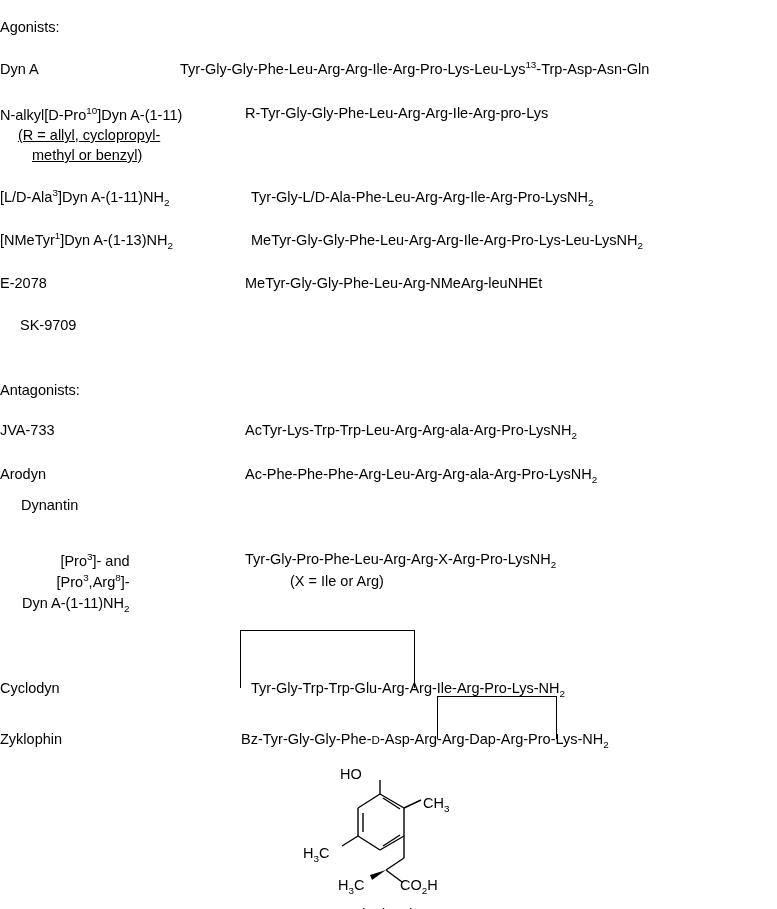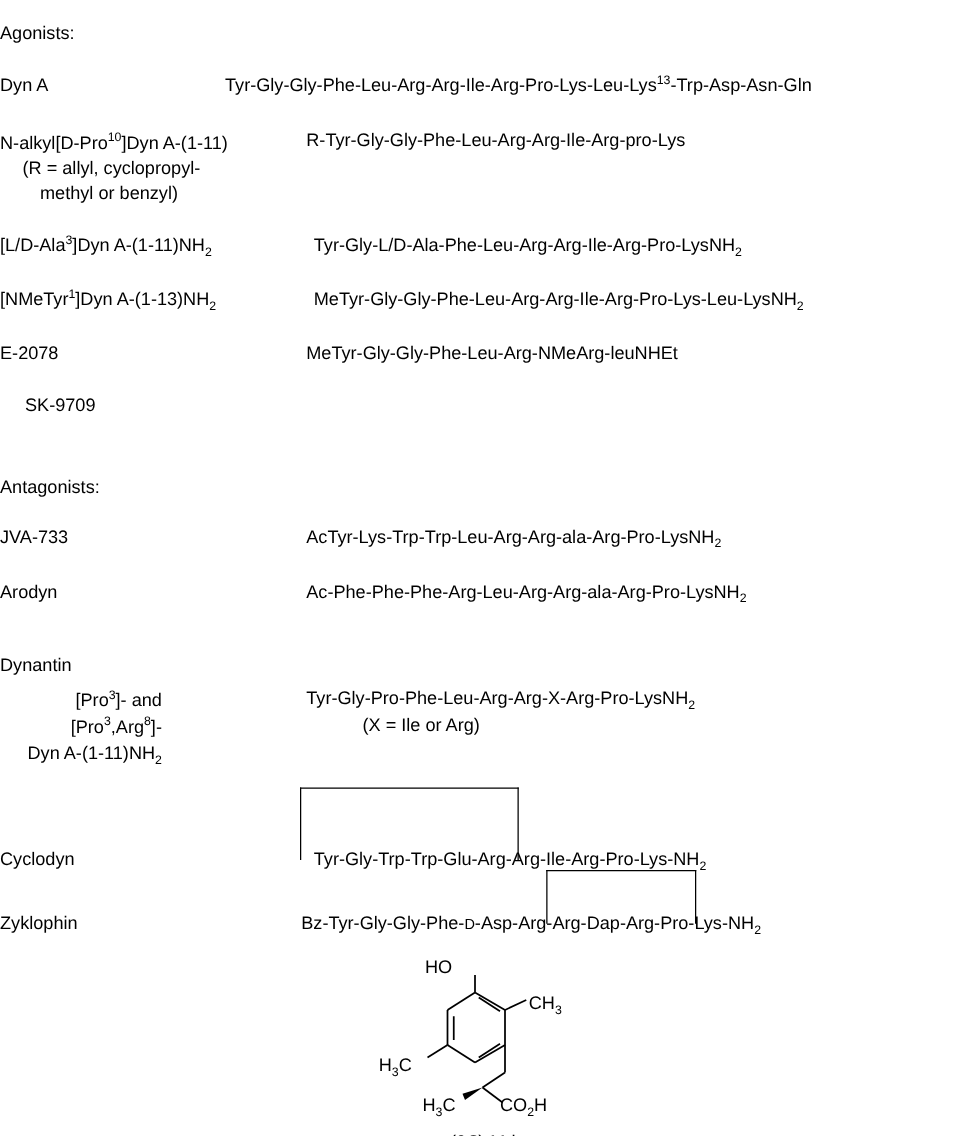--- a/index.html
+++ b/index.html
@@ -73,21 +73,21 @@
 
 <div class="page">
 
   <div class="heading" style="top:2px;">Agonists:</div>
 
   <div class="label-col" style="top:44px;">Dyn A</div>
   <div class="seq-col" style="top:44px; left:180px;">Tyr-Gly-Gly-Phe-Leu-Arg-Arg-Ile-Arg-Pro-Lys-Leu-Lys<sup>13</sup>-Trp-Asp-Asn-Gln</div>
 
   <div class="label-col" style="top:88px; line-height:20px;">
     <span>N-alkyl[D-Pro<sup>10</sup>]Dyn A-(1-11)</span><br>
-    <span style="display:inline-block; padding-left:18px;">(R = allyl, cyclopropyl-<br><span style="display:inline-block;width:14px"></span>methyl or benzyl)</span>
+    <span style="display:inline-block; padding-left:18px;text-decoration:underline;">(R = allyl, cyclopropyl-<br><span style="display:inline-block;width:14px"></span>methyl or benzyl)</span>
   </div>
   <div class="seq-col" style="top:88px; left:245px;">R-Tyr-Gly-Gly-Phe-Leu-Arg-Arg-Ile-Arg-pro-Lys</div>
 
   <div class="label-col" style="top:172px;">[L/D-Ala<sup>3</sup>]Dyn A-(1-11)NH<sub>2</sub></div>
   <div class="seq-col" style="top:172px; left:251px;">Tyr-Gly-L/D-Ala-Phe-Leu-Arg-Arg-Ile-Arg-Pro-LysNH<sub>2</sub></div>
 
   <div class="label-col" style="top:215px;text-align:center;">[NMeTyr<sup>1</sup>]Dyn A-(1-13)NH<sub>2</sub></div>
   <div class="seq-col" style="top:215px; left:251px;">MeTyr-Gly-Gly-Phe-Leu-Arg-Arg-Ile-Arg-Pro-Lys-Leu-LysNH<sub>2</sub></div>
 
   <div class="label-col" style="top:258px;">E-2078</div>
@@ -96,21 +96,21 @@
   <div class="label-col" style="top:300px;padding-left:20px;">SK-9709</div>
 
   <div class="heading" style="top:365px;">Antagonists:</div>
 
   <div class="label-col" style="top:405px;">JVA-733</div>
   <div class="seq-col" style="top:405px; left:245px;">AcTyr-Lys-Trp-Trp-Leu-Arg-Arg-ala-Arg-Pro-LysNH<sub>2</sub></div>
 
   <div class="label-col" style="top:449px;">Arodyn</div>
   <div class="seq-col" style="top:449px; left:245px;">Ac-Phe-Phe-Phe-Arg-Leu-Arg-Arg-ala-Arg-Pro-LysNH<sub>2</sub></div>
 
-  <div class="label-col" style="top:508px;">Dynantin</div>
+  <div class="label-col" style="top:480px;padding-left:21px;">Dynantin</div>
 
   <div class="label-col" style="top:534px; line-height:21px;text-align:right;">[Pro<sup>3</sup>]- and<br><span style="display:inline-block;width:22px"></span>[Pro<sup>3</sup>,Arg<sup>8</sup>]-<br><span style="display:inline-block;width:22px"></span>Dyn A-(1-11)NH<sub>2</sub></div>
   <div class="seq-col" style="top:534px; left:245px;">Tyr-Gly-Pro-Phe-Leu-Arg-Arg-X-Arg-Pro-LysNH<sub>2</sub></div>
   <div class="seq-col" style="top:556px; left:290px;">(X = Ile or Arg)</div>
 
   <div class="label-col" style="top:663px;">Cyclodyn</div>
   <div class="seq-col" style="top:663px; left:251px;">Tyr-Gly-Trp-Trp-Glu-Arg-Arg-Ile-Arg-Pro-Lys-NH<sub>2</sub></div>
 
   <div class="bracket" style="left:240px; top:613px; width:175px; height:58px; border-width:1.3px 1.3px 0 1.3px;"></div>
 

